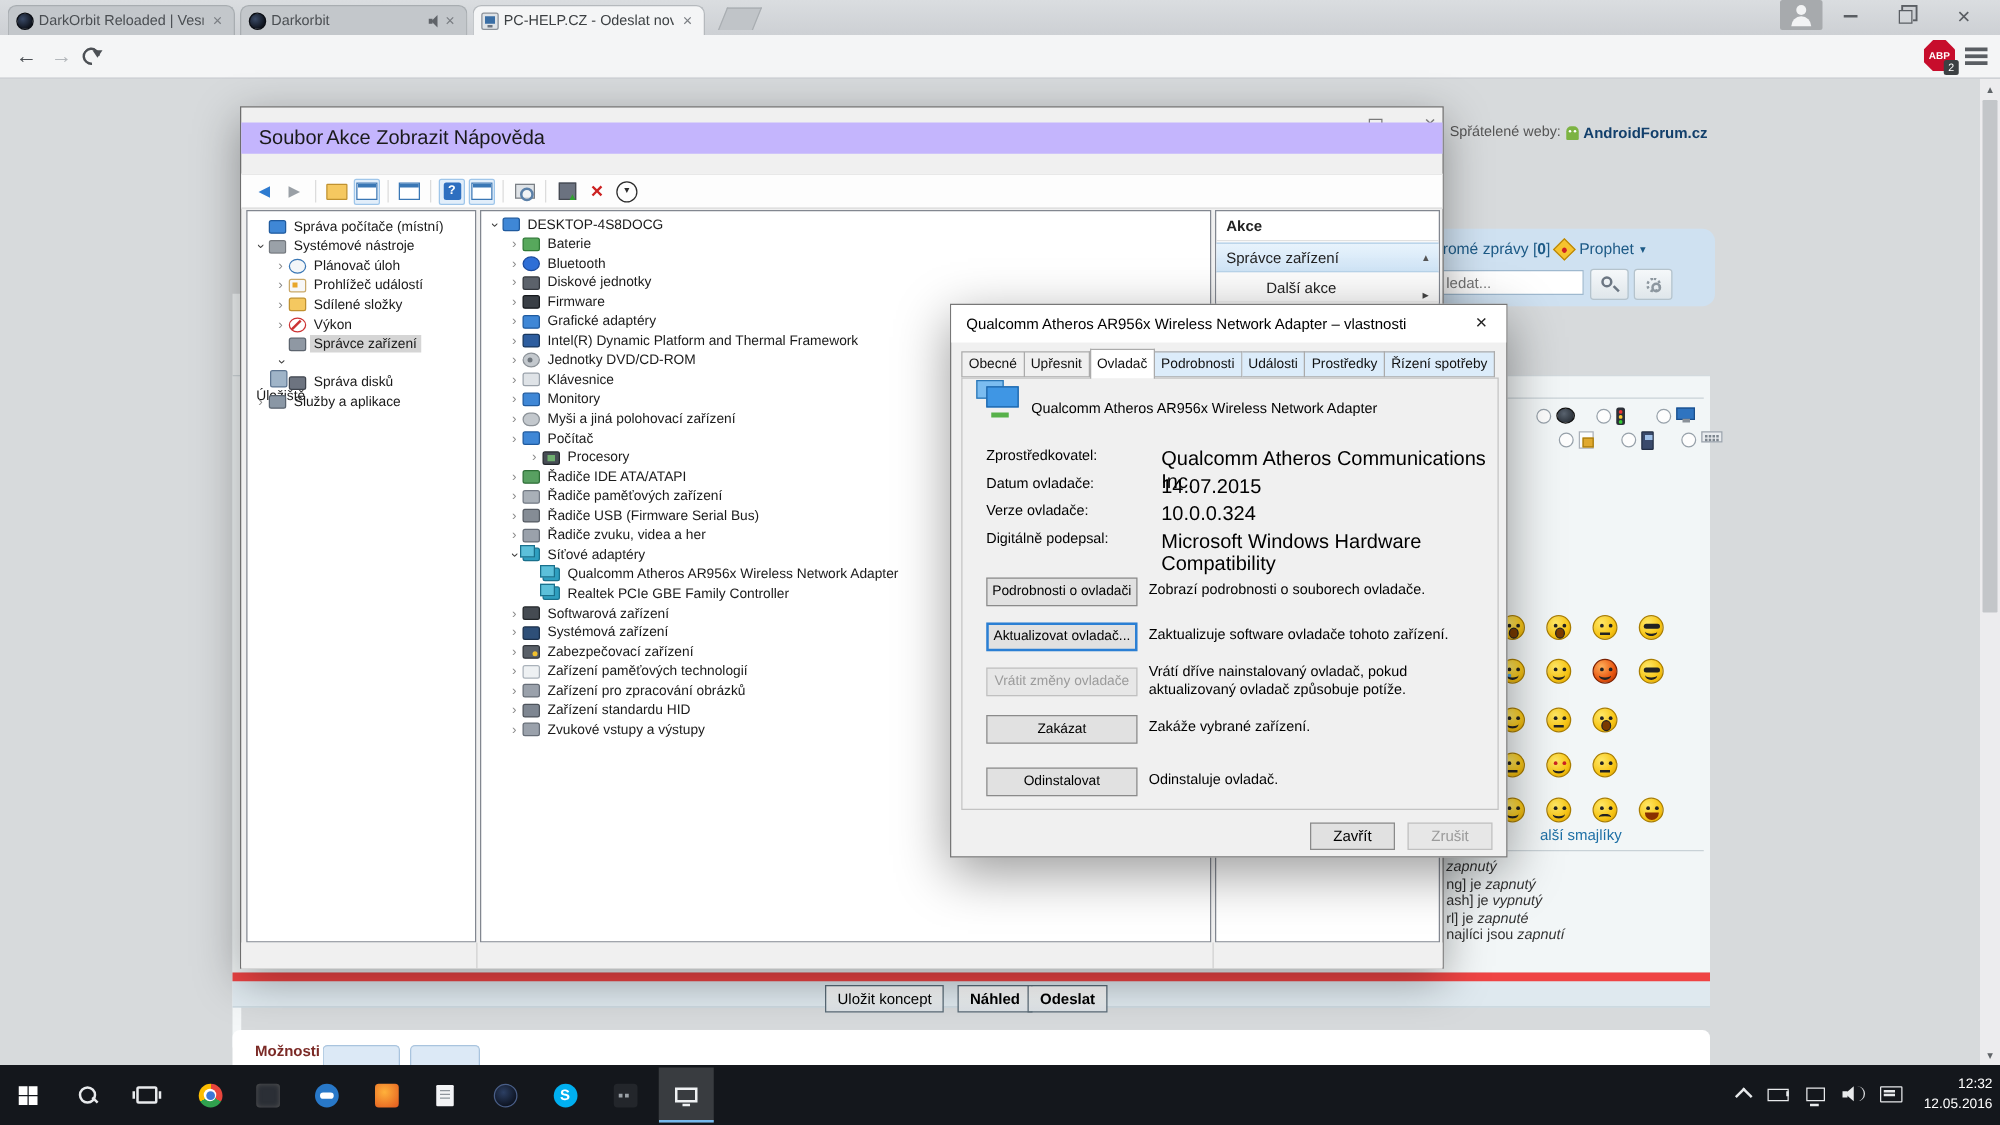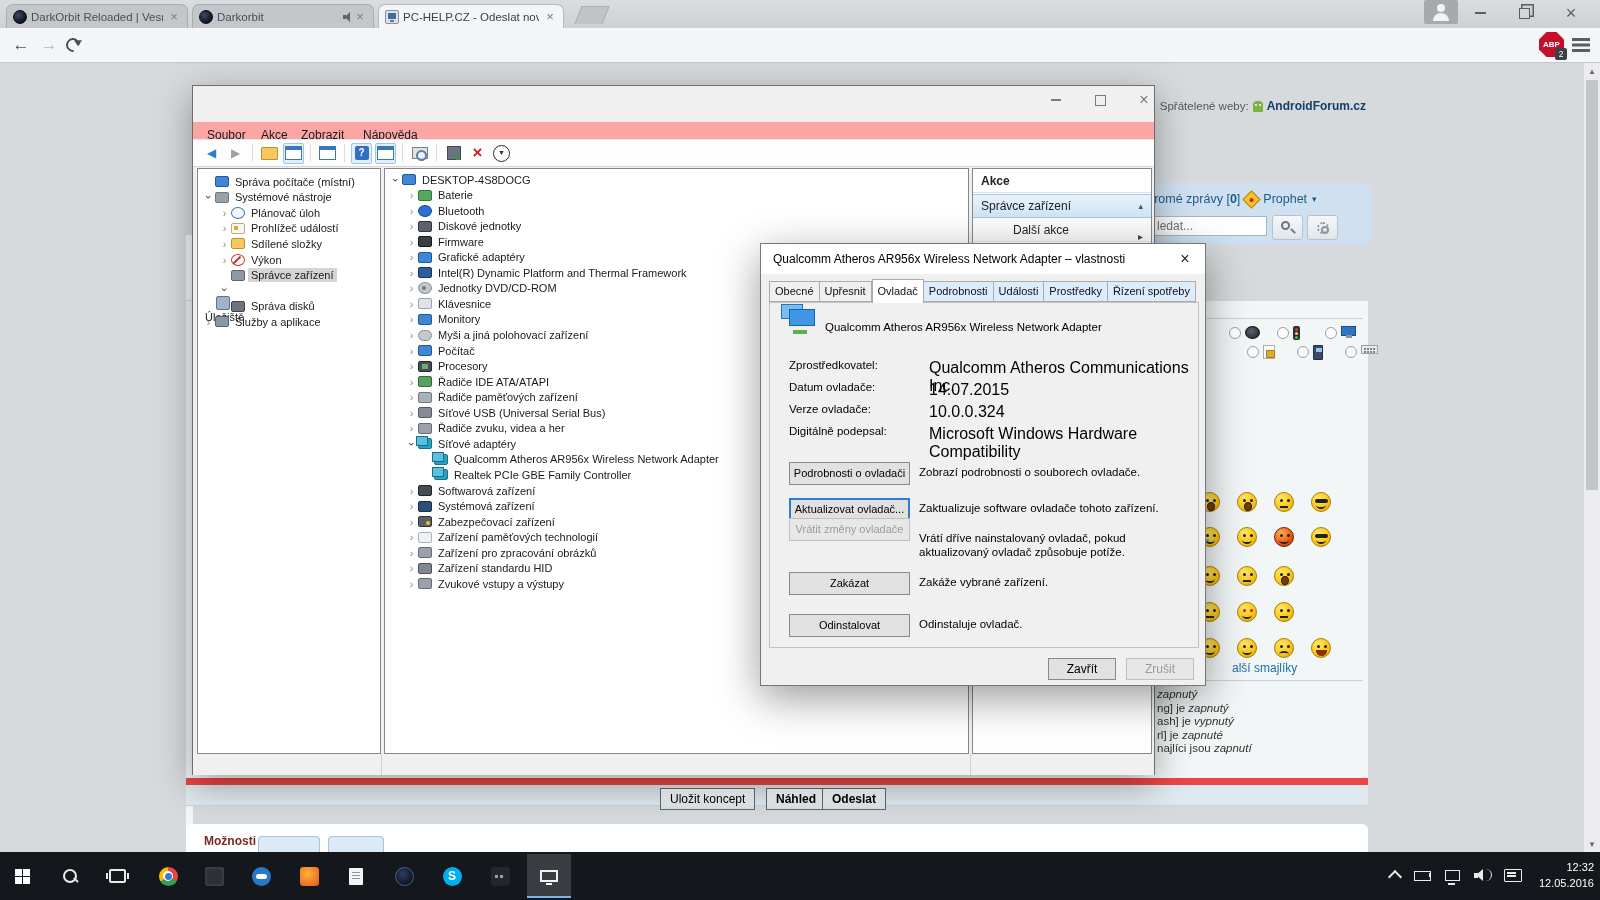--- a/index.html
+++ b/index.html
@@ -120,21 +120,21 @@
   
   #cmwin{position:absolute;left:192px;top:85px;width:963px;height:690px;background:#f0f0f0;border:1px solid #6e6e6e;box-shadow:0 10px 34px rgba(0,0,0,.35);z-index:10}
   #cm-title{position:absolute;left:0;top:0;width:100%;height:28px;background:#fff;display:flex;align-items:center}
   .cm-app-ic{width:15px;height:12px;background:#2f74c0;border:1px solid #1b4f8c;margin:0 8px 0 9px;position:relative}
   .cm-app-ic::after{content:"";position:absolute;left:3px;bottom:-4px;width:7px;height:3px;background:#8a9199}
   #cm-title .t{color:#8f8f8f;font-size:12px}
   .cm-wb{position:absolute;top:0;width:40px;height:28px;display:flex;align-items:center;justify-content:center;color:#7a7a7a}
   .cm-min::before{content:"";width:10px;height:1.5px;background:#7a7a7a}
   .cm-rest::before{content:"";width:9px;height:9px;border:1px solid #7a7a7a}
   .cm-close::before{content:"×";font-size:16px}
-  #cm-menubar{position:absolute;left:0;top:36px;width:100%;height:25px;background:#fca5a5;font-size:12px;color:#1a1a1a}
+  #cm-menubar{position:absolute;left:0;top:12px;width:100%;height:25px;background:#c4b5fd;font-size:16px;color:#1a1a1a}
   .cm-menu{position:absolute;top:4px;height:18px;line-height:18px;padding:0 2px}
   #cm-toolbar{position:absolute;left:0;top:53px;width:100%;height:28px;background:#fdfdfd;border-top:1px solid #e8e8e8;border-bottom:1px solid #d7d7d7;display:flex;align-items:center;padding-left:8px;gap:3px}
   .cti{width:21px;height:21px;display:flex;align-items:center;justify-content:center;position:relative;border:1px solid transparent;border-radius:2px}
   .cti.hl{background:#e2eefa;border-color:#9fc6ea}
   .ctsep{width:1px;height:18px;background:#dcdcdc;margin:0 3px}
   .cti[data-tico=back]::before{content:"◀";color:#2e7bd0;font-size:12px}
   .cti[data-tico=forward]::before{content:"▶";color:#9aa0a6;font-size:12px}
   .cti[data-tico=folder]{background:transparent}
   .cti[data-tico=folder]::before{content:"";width:15px;height:11px;background:#f5c860;border:1px solid #c0912f;border-radius:1px}
   .cti[data-tico=console]::before{content:"";width:15px;height:12px;background:#fff;border:1px solid #3a77b5;box-shadow:inset 0 3px 0 #3a77b5}
@@ -538,39 +538,39 @@
       <div class="trow" style="top: 158.5px; left: 20px;">
         <span class="exp"></span>
         <span class="ti" data-icon="mouse"></span>
         <span class="tlabel">Myši a jiná polohovací zařízení</span>
       </div>
       <div class="trow" style="top: 174.05px; left: 20px;">
         <span class="exp"></span>
         <span class="ti" data-icon="computer2"></span>
         <span class="tlabel">Počítač</span>
       </div>
-      <div class="trow" style="top: 189.6px; left: 20px;">
+      <div class="trow" style="top: 189.6px; left: 36px;">
         <span class="exp"></span>
         <span class="ti" data-icon="cpu"></span>
         <span class="tlabel">Procesory</span>
       </div>
       <div class="trow" style="top: 205.15px; left: 20px;">
         <span class="exp"></span>
         <span class="ti" data-icon="ide"></span>
         <span class="tlabel">Řadiče IDE ATA/ATAPI</span>
       </div>
       <div class="trow" style="top: 220.7px; left: 20px;">
         <span class="exp"></span>
         <span class="ti" data-icon="storage-controller"></span>
         <span class="tlabel">Řadiče paměťových zařízení</span>
       </div>
       <div class="trow" style="top: 236.25px; left: 20px;">
         <span class="exp"></span>
         <span class="ti" data-icon="usb"></span>
-        <span class="tlabel">Síťové USB (Universal Serial Bus)</span>
+        <span class="tlabel">Řadiče USB (Firmware Serial Bus)</span>
       </div>
       <div class="trow" style="top: 251.8px; left: 20px;">
         <span class="exp"></span>
         <span class="ti" data-icon="sound"></span>
         <span class="tlabel">Řadiče zvuku, videa a her</span>
       </div>
       <div class="trow" style="top: 267.35px; left: 20px;">
         <span class="exp open"></span>
         <span class="ti" data-icon="network"></span>
         <span class="tlabel">Síťové adaptéry</span>
@@ -661,21 +661,21 @@
       <div class="dfl" style="top: 159px;">Verze ovladače:</div>
       <div class="dfv" style="top: 159px;">10.0.0.324</div>
       <div class="dfl" style="top: 181px;">Digitálně podepsal:</div>
       <div class="dfv" style="top: 181px;">Microsoft Windows Hardware Compatibility</div>
     </div>
   <div id="dlg-buttons">
       <button class="dbtn normal" style="top: 218px;">Podrobnosti o ovladači</button>
       <div class="ddesc" style="top: 222px;">Zobrazí podrobnosti o souborech ovladače.</div>
       <button class="dbtn focused" style="top: 254px;">Aktualizovat ovladač...</button>
       <div class="ddesc" style="top: 258px;">Zaktualizuje software ovladače tohoto zařízení.</div>
-      <button class="dbtn disabled" style="top: 274px;">Vrátit změny ovladače</button>
+      <button class="dbtn disabled" style="top: 290px;">Vrátit změny ovladače</button>
       <div class="ddesc" style="top: 288px;">Vrátí dříve nainstalovaný ovladač, pokud aktualizovaný ovladač způsobuje potíže.</div>
       <button class="dbtn normal" style="top: 328px;">Zakázat</button>
       <div class="ddesc" style="top: 332px;">Zakáže vybrané zařízení.</div>
       <button class="dbtn normal" style="top: 370px;">Odinstalovat</button>
       <div class="ddesc" style="top: 374px;">Odinstaluje ovladač.</div>
     </div>
   <button class="dfoot" id="dlg-ok">Zavřít</button>
   <button class="dfoot" id="dlg-cancel">Zrušit</button>
 </div>
 

